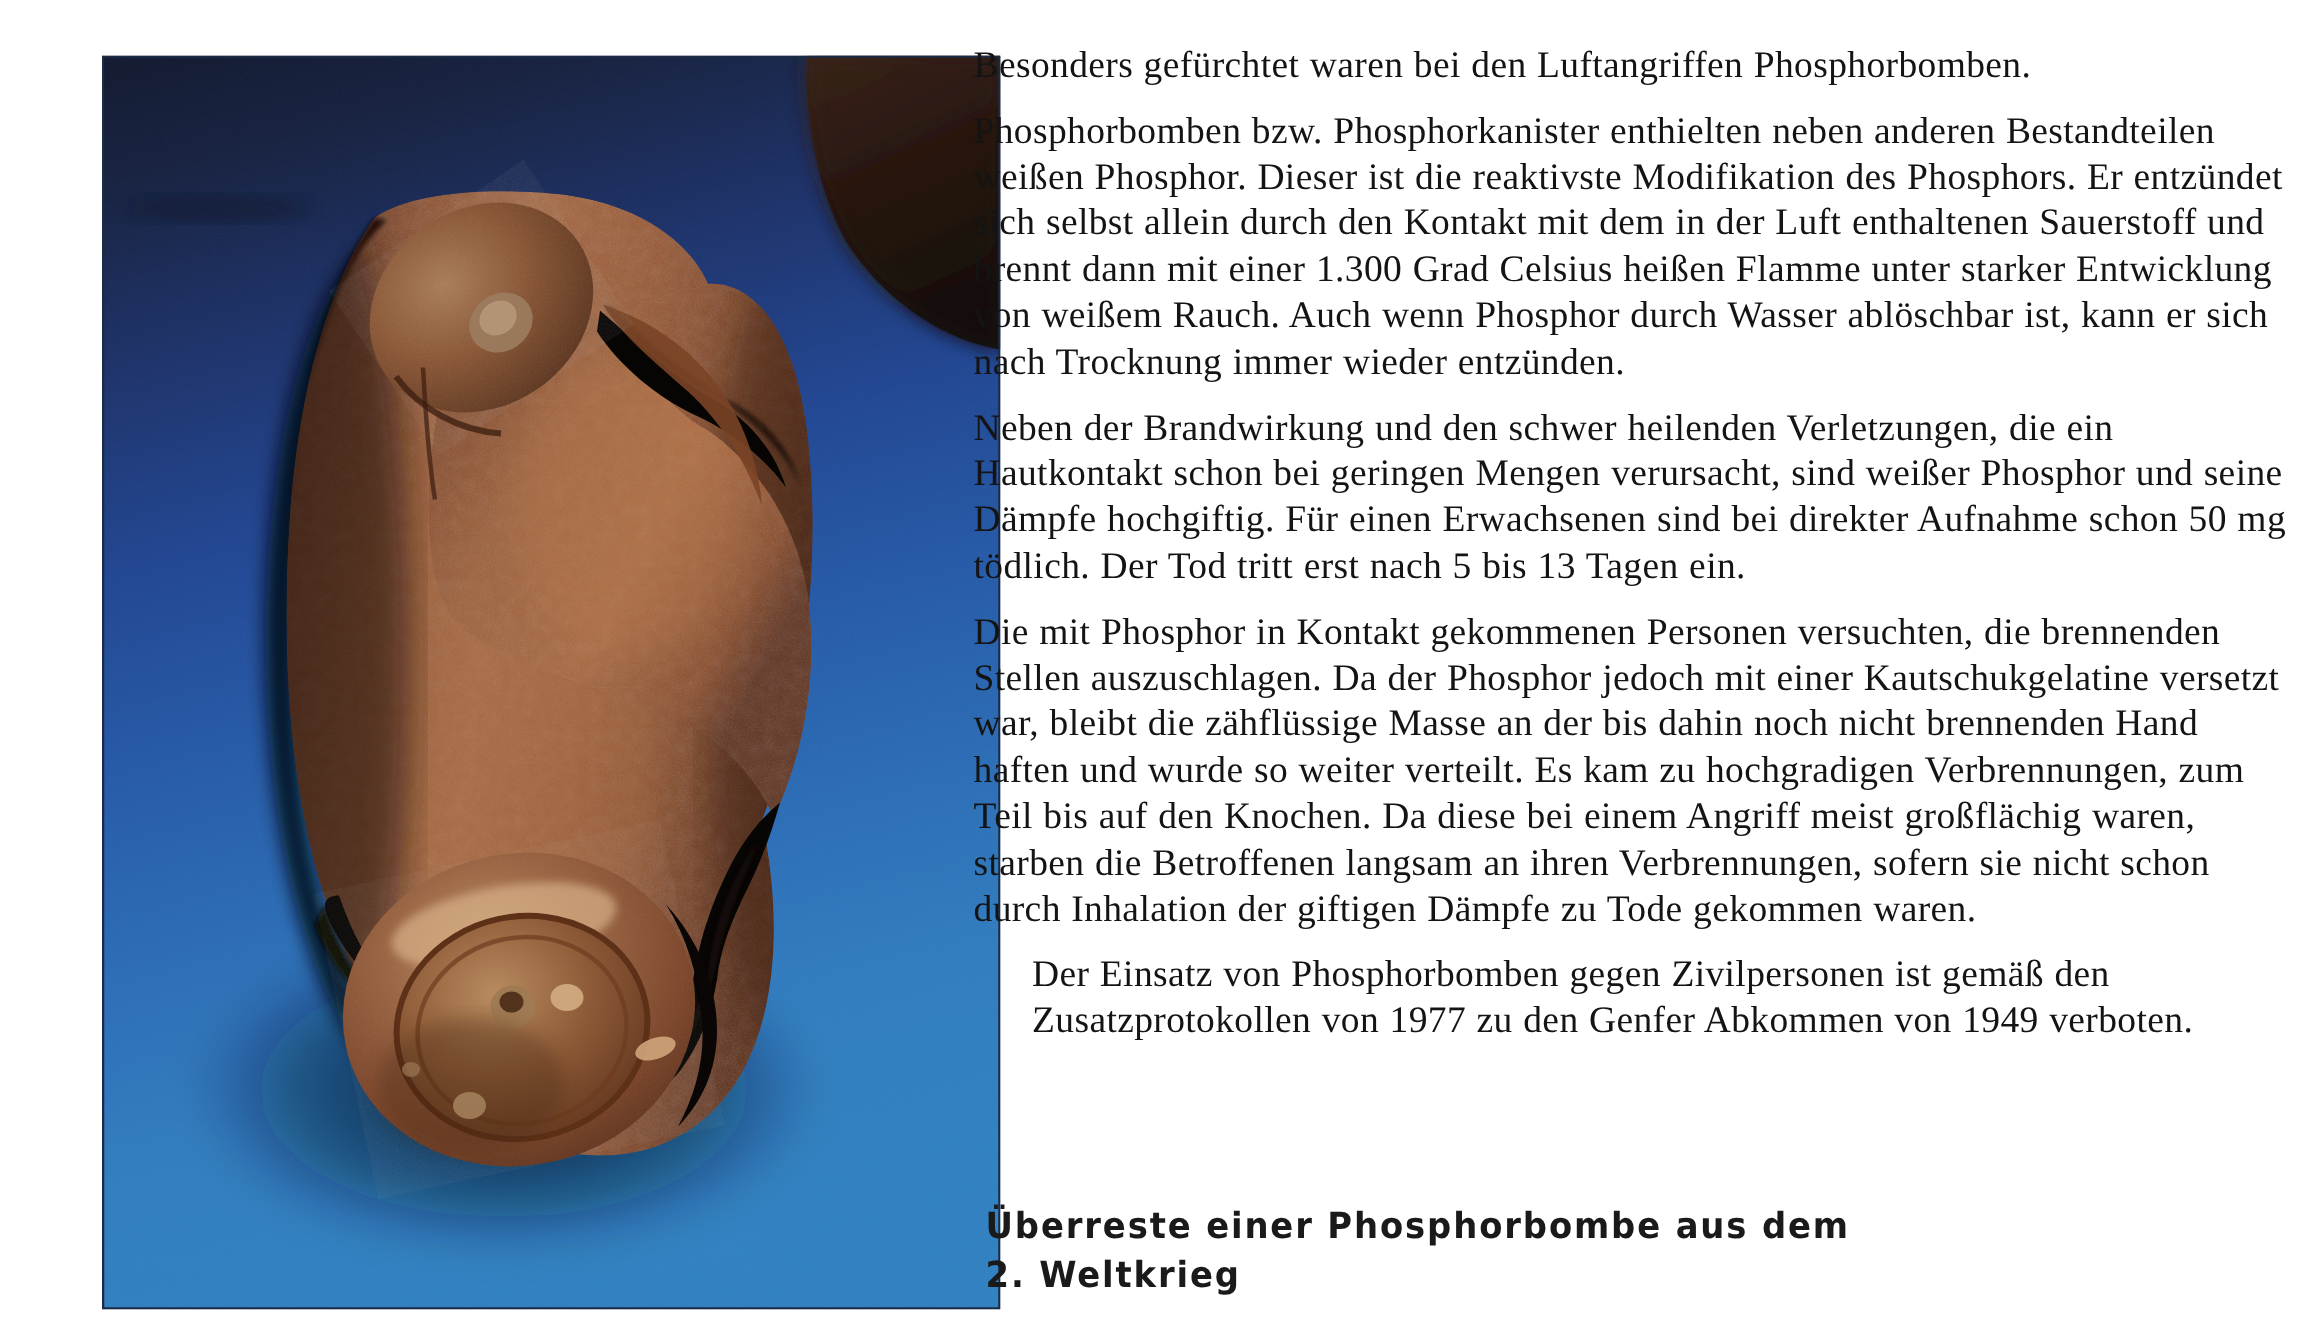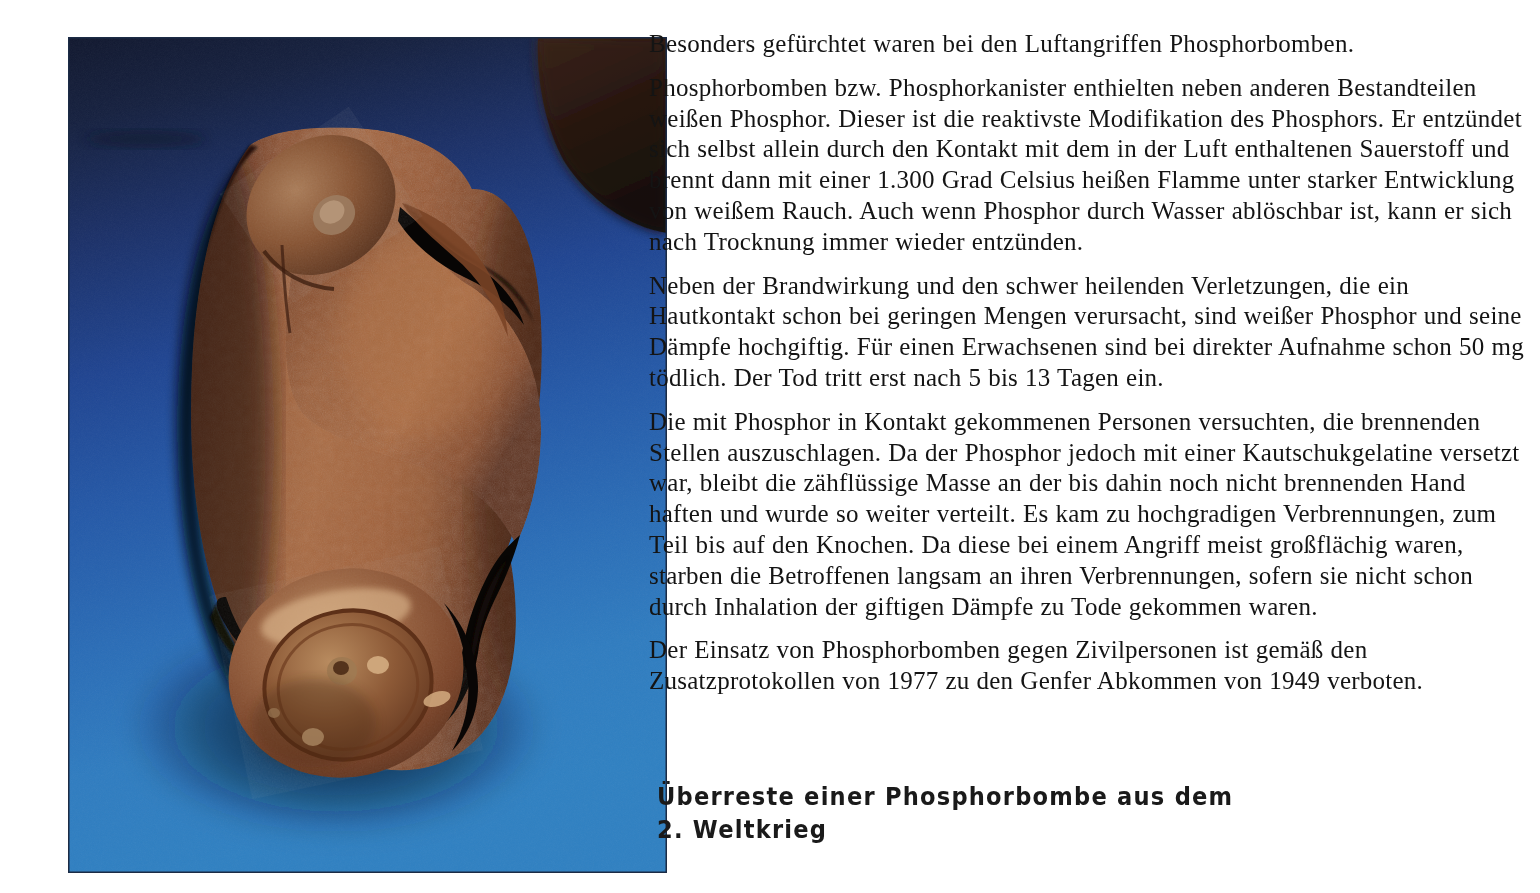--- a/index.html
+++ b/index.html
@@ -40,27 +40,27 @@
     width: 880px;
   }
   .para {
     font-size: 25px;
     line-height: 30.8px;
     color: #141414;
     margin: 0 0 13px 0;
     letter-spacing: 0.01em;
     word-spacing: 0.02em;
   }
-  .para:last-child { margin-bottom: 0; }
+  .para:last-child { margin-bottom: 0; margin-left: 39px; }
 
   
   #photo-caption {
     position: absolute;
     left: 657px;
-    top: 781px;
+    top: 801px;
     width: 640px;
   }
   .caption-line {
     font-family: "DejaVu Sans", "Liberation Sans", sans-serif;
     font-weight: 700;
     font-size: 24px;
     line-height: 33px;
     letter-spacing: 0.055em;
     color: #1a1a1a;
     transform: scaleX(0.94);

